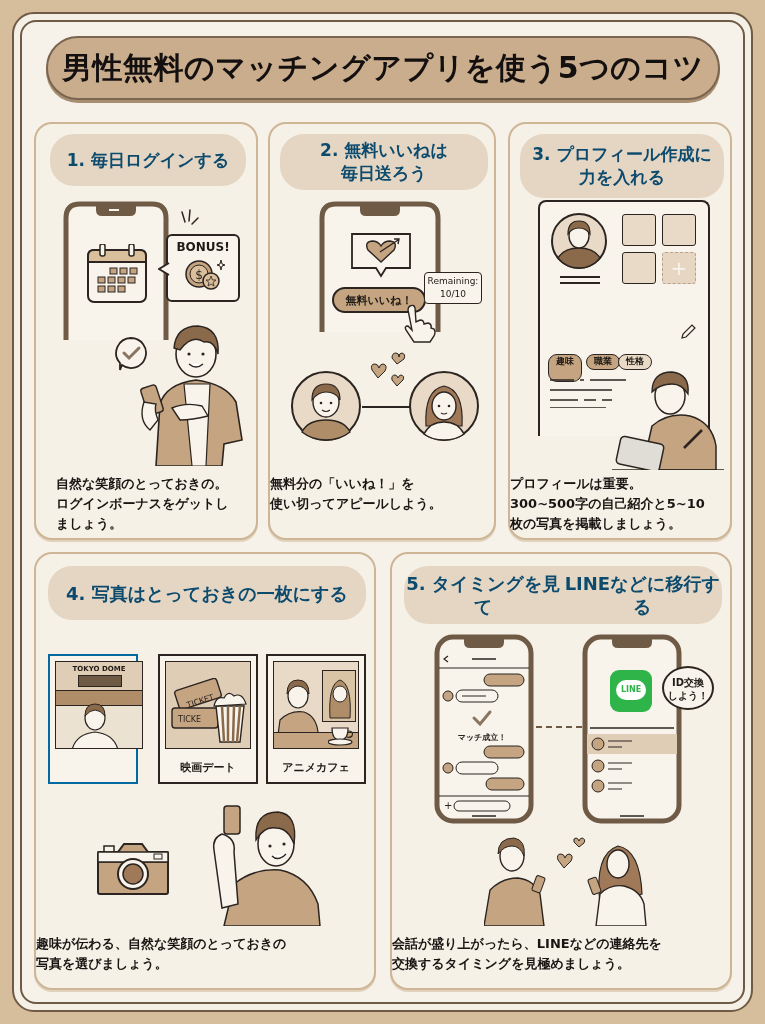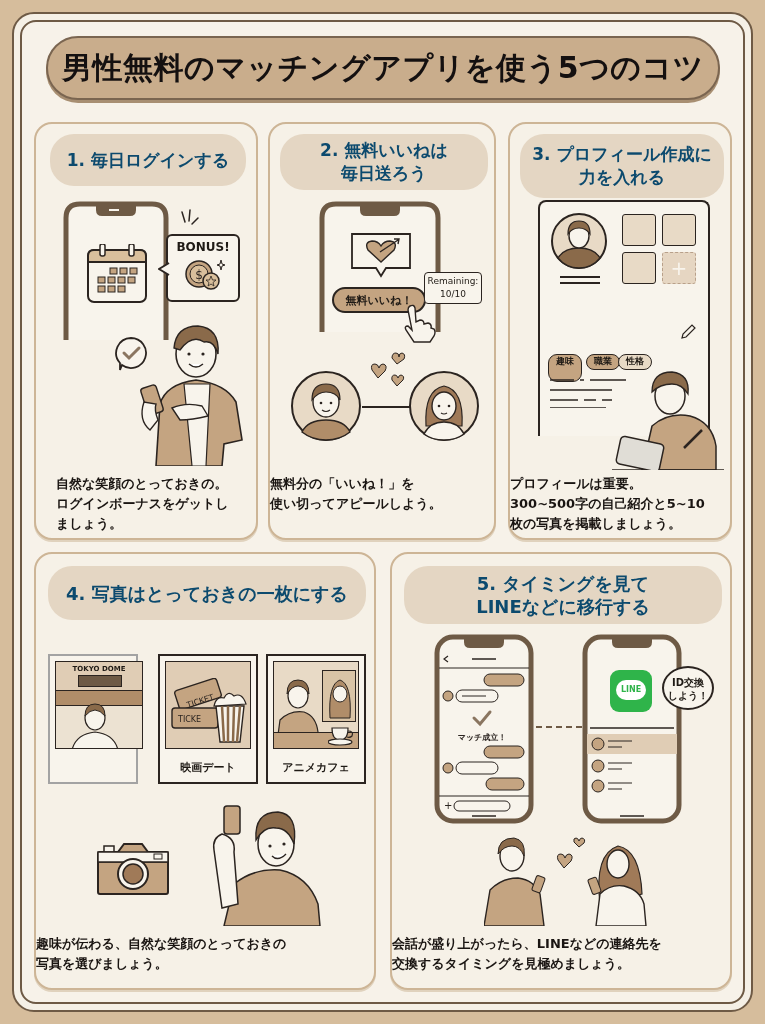--- a/index.html
+++ b/index.html
@@ -227,21 +227,21 @@
     <div>300~500字の自己紹介と5~10</div>
     <div>枚の写真を掲載しましょう。</div>
   </div>
 </div>
 
 <div class="card" style="left:34px;top:552px;width:342px;height:438px;">
   <div class="card-head" style="left:12px;top:12px;width:318px;height:54px;font-size:18px;">
     <span>4. 写真はとっておきの一枚にする</span>
   </div>
 
-  <div class="abs" style="left:12px;top:100px;width:90px;height:130px;border:2px solid #a3a3a3;background:#f8f4ec;padding-left:13px;">
+  <div class="abs" style="left:12px;top:100px;width:90px;height:130px;border:2px solid #0369a1;background:#f8f4ec;padding-left:13px;">
     <div class="abs" style="left:5px;top:5px;width:88px;height:88px;border:1.5px solid #2b2420;background:#e0cdb5;overflow:hidden;">
       <div style="text-align:center;font-size:7px;font-weight:bold;margin-top:3px;">TOKYO DOME</div>
       <div class="abs" style="left:22px;top:13px;width:44px;height:12px;background:#6e5a45;border:1px solid #2b2420;"></div>
       <div class="abs" style="left:0;top:28px;width:88px;height:16px;background:#b08d69;border-top:1px solid #2b2420;border-bottom:1px solid #2b2420;"></div>
       <div class="abs" style="left:0;top:44px;width:88px;height:44px;background:#ece2d2;"></div>
       <svg class="abs" style="left:14px;top:36px;" width="50" height="52" viewBox="0 0 50 52">
         <path d="M2 52 Q6 36 25 34 Q44 36 48 52 Z" fill="#f8f4ec" stroke="#2b2420" stroke-width="1.2"></path>
         <ellipse cx="25" cy="20" rx="10" ry="12" fill="#f8f4ec" stroke="#2b2420" stroke-width="1.2"></ellipse>
         <path d="M15 18 Q15 6 25 6 Q35 6 35 18 Q30 12 25 12 Q20 12 15 18 Z" fill="#8a6a4a" stroke="#2b2420"></path>
       </svg>
@@ -305,21 +305,21 @@
     <path d="M28 30 Q18 34 20 46 L28 104 L44 100 L40 48 Q42 34 28 30 Z" fill="#f8f4ec" stroke="#2b2420" stroke-width="1.5"></path>
     <rect x="30" y="2" width="16" height="28" rx="3" fill="#c4a481" stroke="#2b2420" stroke-width="1.5"></rect>
   </svg>
   <div class="card-desc" style="top:380px;">
     <div>趣味が伝わる、自然な笑顔のとっておきの</div>
     <div>写真を選びましょう。</div>
   </div>
 </div>
 
 <div class="card" style="left:390px;top:552px;width:342px;height:438px;">
-  <div class="card-head" style="left:12px;top:12px;width:318px;height:58px;flex-direction:column;font-size:18px;">
+  <div class="card-head" style="left:12px;top:12px;width:318px;height:58px;flex-direction:row;font-size:18px;">
     <span>5. タイミングを見て</span>
     <span>LINEなどに移行する</span>
   </div>
 
   <svg class="abs" style="left:42px;top:80px;" width="100" height="190" viewBox="0 0 100 190">
     <rect x="3" y="3" width="94" height="184" rx="16" fill="#f8f4ec" stroke="#6e5a45" stroke-width="5"></rect>
     <path d="M30 3 H70 V8 Q70 14 64 14 H36 Q30 14 30 8 Z" fill="#6e5a45"></path>
     <path d="M14 22 L10 25 L14 28" stroke="#2b2420" stroke-width="1.2" fill="none"></path>
     <path d="M38 25 H62" stroke="#2b2420" stroke-width="1.5"></path>
     <path d="M5 34 H95" stroke="#2b2420" stroke-width="1.2"></path>

